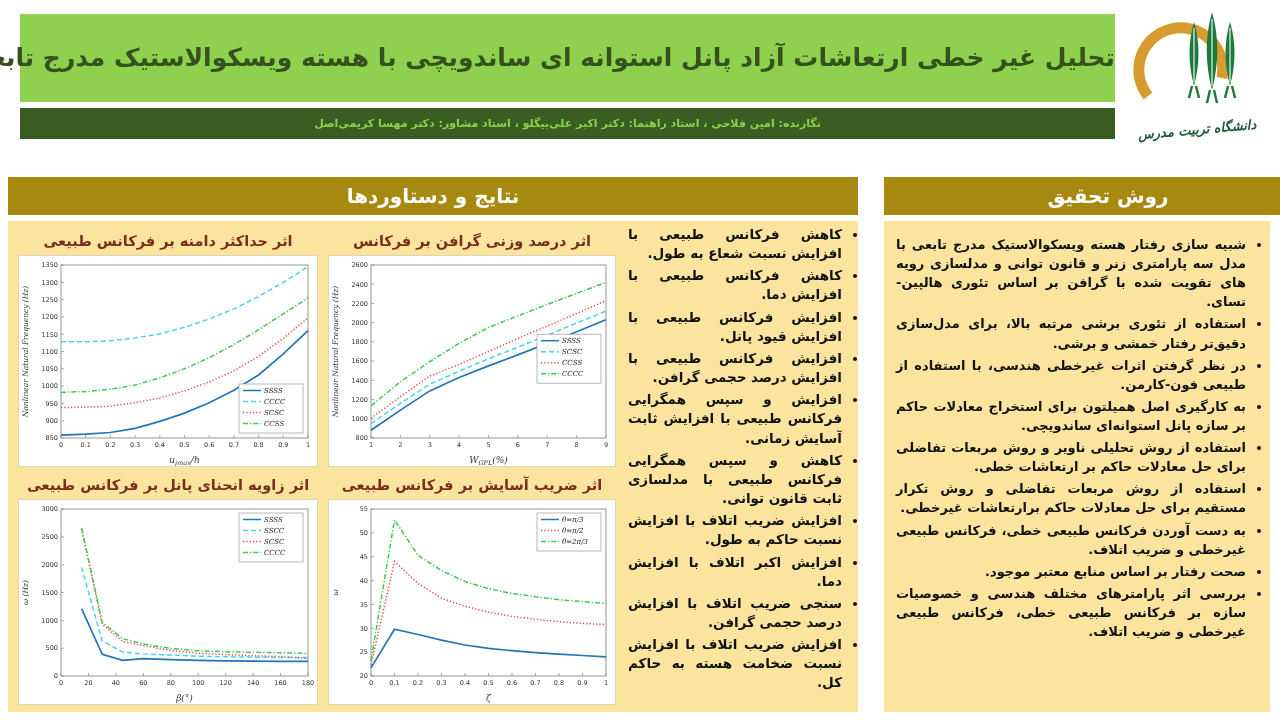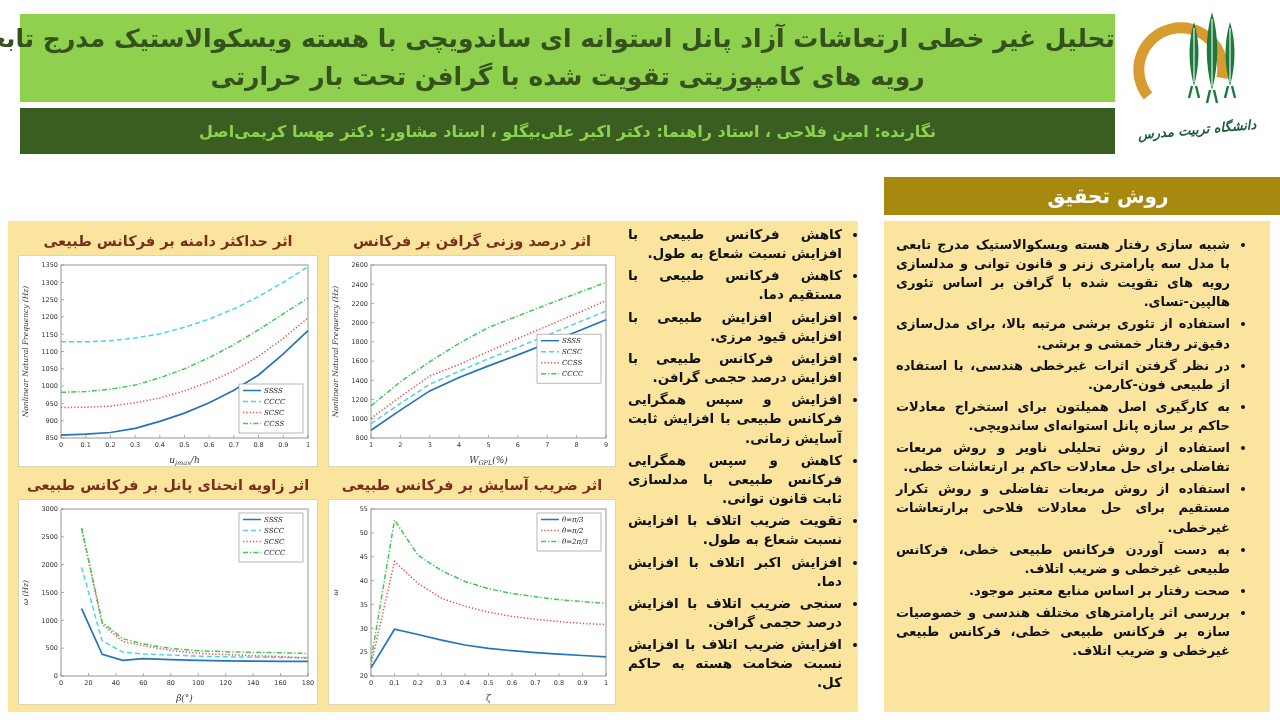--- a/index.html
+++ b/index.html
@@ -4,23 +4,23 @@
 <style>
   html,body{margin:0;padding:0;background:#ffffff;}
   .poster{position:relative;width:1280px;height:720px;background:#ffffff;overflow:hidden;
           font-family:"DejaVu Sans",sans-serif;}
 
   
   .title-box{position:absolute;left:20px;top:14px;width:1095px;height:88px;
              background:#8FD14E;color:#35511d;text-align:center;direction:rtl;
              display:flex;flex-direction:column;justify-content:center;gap:4px;}
   .title-line{font-size:25px;font-weight:bold;white-space:nowrap;line-height:1.35;}
-  .authors-bar{position:absolute;left:20px;top:108px;width:1095px;height:46px;
+  .authors-bar{position:absolute;left:20px;top:108px;width:1095px;height:31px;
                background:#3a5d22;color:#8cd24c;direction:rtl;display:flex;
-               align-items:center;justify-content:center;font-size:16px;font-weight:bold;}
+               align-items:center;justify-content:center;font-size:11px;font-weight:bold;}
 
   
   .logo-area{position:absolute;left:1122px;top:4px;width:150px;height:164px;}
   .logo-caption{position:absolute;left:0;top:118px;width:100%;text-align:center;
                 font-size:13px;font-weight:bold;font-style:italic;color:#1d5c39;
                 transform:rotate(-5deg);direction:rtl;}
 
   
   .sec-header{position:absolute;top:177px;height:38px;background:#a8890f;color:#ffffff;
               display:flex;align-items:center;justify-content:center;
@@ -43,31 +43,30 @@
                font-size:14.5px;font-weight:bold;color:#7a2d1b;}
   .chart-panel{position:absolute;left:0;right:0;top:26px;bottom:0;background:#ffffff;
                border:1px solid #ddd6b4;}
 
   
   .bullets{direction:rtl;text-align:justify;color:#111;}
   .bullets ul{margin:0;padding:0 16px 0 2px;list-style:disc outside;}
   .bullets li{margin-bottom:3px;}
   .mid-bullets{position:absolute;left:618px;top:4px;width:232px;
                font-size:13.5px;font-weight:bold;line-height:1.42;}
-  .method-bullets{position:absolute;left:10px;right:24px;top:14px;
+  .method-bullets{position:absolute;left:10px;right:8px;top:14px;
                   font-size:13px;font-weight:bold;line-height:1.47;}
 </style>
 </head>
 <body>
 
 <div class="poster">
 
   <div class="title-box">
     <div class="title-line">تحلیل غیر خطی ارتعاشات آزاد پانل استوانه ای ساندویچی با هسته ویسکوالاستیک مدرج تابعی و</div>
-    <div class="title-line">رویه های کامپوزیتی تقویت شده با گرافن تحت بار حرارتی</div>
   </div>
 
   <div class="authors-bar">
     <span>نگارنده: امین فلاحی  ،  استاد راهنما: دکتر اکبر علی‌بیگلو  ،  استاد مشاور: دکتر مهسا کریمی‌اصل</span>
   </div>
 
   <div class="logo-area">
     <svg width="150" height="118" viewBox="0 0 150 118">
       <path d="M 26 92 A 42 42 0 1 1 100 74" fill="none" stroke="#d79b2f" stroke-width="11"></path>
       <g>
@@ -78,20 +77,23 @@
         <line x1="90" y1="15" x2="90" y2="82" stroke="#ffffff" stroke-width="1.1"></line>
         <path d="M88 86 L85 99 M92 86 L95 99" stroke="#1e7a3c" stroke-width="2.4" fill="none"></path>
         <path d="M108 18 C102 38 102 60 108 82 C114 60 114 38 108 18" fill="#1e7a3c"></path>
         <line x1="108" y1="24" x2="108" y2="78" stroke="#ffffff" stroke-width="1.1"></line>
         <path d="M106 82 L103 94 M110 82 L113 94" stroke="#1e7a3c" stroke-width="2.4" fill="none"></path>
       </g>
     </svg>
     <div class="logo-caption">دانشگاه تربیت مدرس</div>
   </div>
 
+  <div class="sec-header sec-results">
+    <span>نتایج و دستاوردها</span>
+  </div>
   <div class="sec-header sec-method">
     <span>روش تحقیق</span>
   </div>
 
   <div class="content-box results-box">
 
     <div class="chart-card cc1">
       <div class="chart-title">اثر حداکثر دامنه بر فرکانس طبیعی غیرخطی</div>
       <div class="chart-panel"><svg width="298" height="210">
             <rect x="42" y="9" width="247" height="173" fill="#fff" stroke="#8a8a8a" stroke-width="0.9"></rect>
@@ -326,42 +328,42 @@
             <line x1="212" y1="30.5" x2="230" y2="30.5" stroke="#e85050" stroke-width="1.5" stroke-dasharray="1.3,2"></line>
             <text x="233" y="33" font-size="7" fill="#222" font-family="&quot;DejaVu Serif&quot;,serif" font-style="italic">θ=π/2</text>
             <line x1="212" y1="41.5" x2="230" y2="41.5" stroke="#3ecb52" stroke-width="1.5" stroke-dasharray="5,2,1.3,2"></line>
             <text x="233" y="44" font-size="7" fill="#222" font-family="&quot;DejaVu Serif&quot;,serif" font-style="italic">θ=2π/3</text>
           </svg></div>
     </div>
 
     <div class="bullets mid-bullets">
       <ul>
           <li>کاهش فرکانس طبیعی با افزایش نسبت شعاع به طول.</li>
-          <li>کاهش فرکانس طبیعی با مستقیم دما.</li>
-          <li>افزایش افزایش طبیعی با افزایش قیود مرزی.</li>
+          <li>کاهش فرکانس طبیعی با افزایش دما.</li>
+          <li>افزایش فرکانس طبیعی با افزایش قیود پانل.</li>
           <li>افزایش فرکانس طبیعی با افزایش درصد حجمی گرافن.</li>
           <li>افزایش و سپس همگرایی فرکانس طبیعی با افزایش ثابت آسایش زمانی.</li>
           <li>کاهش و سپس همگرایی فرکانس طبیعی با مدلسازی ثابت قانون توانی.</li>
-          <li>تقویت ضریب اتلاف با افزایش نسبت شعاع به طول.</li>
+          <li>افزایش ضریب اتلاف با افزایش نسبت حاکم به طول.</li>
           <li>افزایش اکبر اتلاف با افزایش دما.</li>
           <li>سنجی ضریب اتلاف با افزایش درصد حجمی گرافن.</li>
           <li>افزایش ضریب اتلاف با افزایش نسبت ضخامت هسته به حاکم کل.</li>
         </ul>
     </div>
   </div>
 
   <div class="content-box method-box">
     <div class="bullets method-bullets">
       <ul>
           <li>شبیه سازی رفتار هسته ویسکوالاستیک مدرج تابعی با مدل سه پارامتری زنر و قانون توانی و مدلسازی رویه های تقویت شده با گرافن بر اساس تئوری هالپین-تسای.</li>
           <li>استفاده از تئوری برشی مرتبه بالا، برای مدل‌سازی دقیق‌تر رفتار خمشی و برشی.</li>
           <li>در نظر گرفتن اثرات غیرخطی هندسی، با استفاده از طبیعی فون-کارمن.</li>
           <li>به کارگیری اصل همیلتون برای استخراج معادلات حاکم بر سازه پانل استوانه‌ای ساندویچی.</li>
           <li>استفاده از روش تحلیلی ناویر و روش مربعات تفاضلی برای حل معادلات حاکم بر ارتعاشات خطی.</li>
-          <li>استفاده از روش مربعات تفاضلی و روش تکرار مستقیم برای حل معادلات فلاحی برارتعاشات غیرخطی.</li>
+          <li>استفاده از روش مربعات تفاضلی و روش تکرار مستقیم برای حل معادلات حاکم برارتعاشات غیرخطی.</li>
           <li>به دست آوردن فرکانس طبیعی خطی، فرکانس طبیعی غیرخطی و ضریب اتلاف.</li>
           <li>صحت رفتار بر اساس منابع معتبر موجود.</li>
           <li>بررسی اثر پارامترهای مختلف هندسی و خصوصیات سازه بر فرکانس طبیعی خطی، فرکانس طبیعی غیرخطی و ضریب اتلاف.</li>
         </ul>
     </div>
   </div>
 
 </div>
 
 </body></html>

